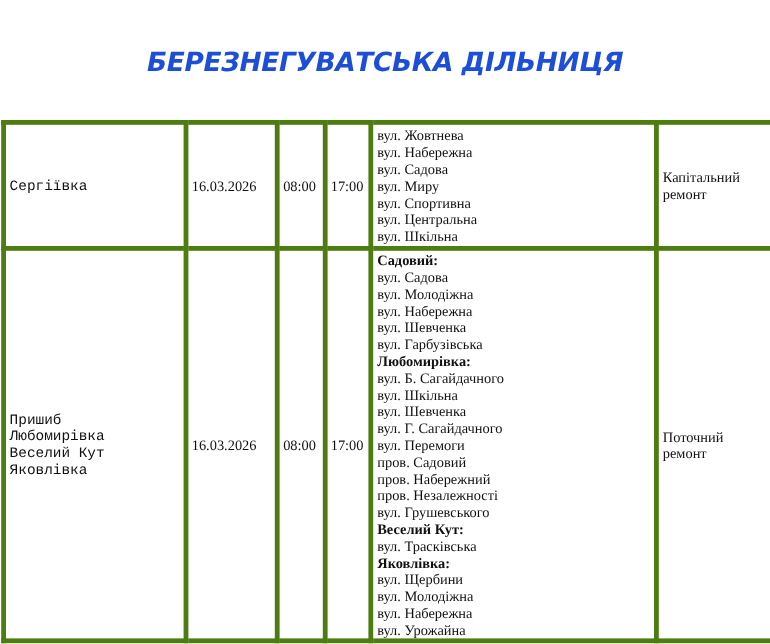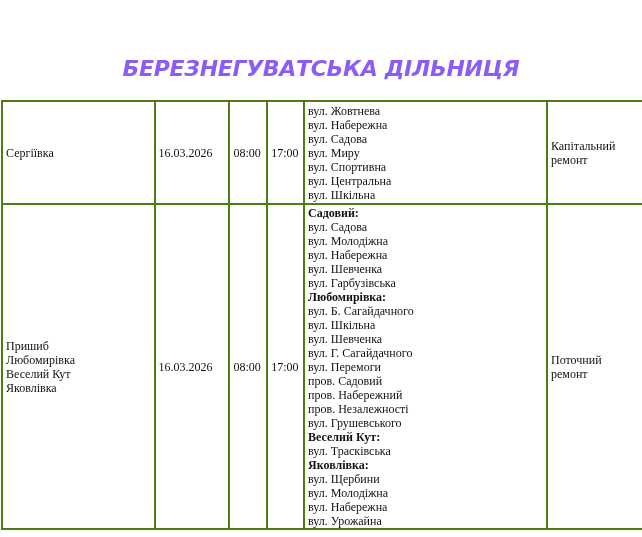--- a/index.html
+++ b/index.html
@@ -1,36 +1,36 @@
 <!DOCTYPE html>
 <html><head>
   <meta charset="utf-8">
   <style>
     html, body { margin: 0; padding: 0; background: #ffffff; }
     body { width: 642px; height: 537px; overflow: hidden; position: relative; }
     .title {
-      position: absolute; left: 0; top: 56px; width: 642px; text-align: center;
+      position: absolute; left: 0; top: 40px; width: 642px; text-align: center;
       font-family: "DejaVu Sans", sans-serif; font-weight: bold; font-style: italic;
-      font-size: 22px; color: #8b5cf6; letter-spacing: -0.3px;
+      font-size: 22px; color: #1d4ed8; letter-spacing: -0.3px;
     }
     table.schedule {
       position: absolute; left: 1px; top: 100px;
       border-collapse: collapse; table-layout: fixed;
       font-family: "Liberation Serif", serif; font-size: 12px; color: #111;
     }
     table.schedule td {
-      border: 2px solid #4d7c0f; vertical-align: middle; padding: 0 3px;
+      border: 4px solid #4d7c0f; vertical-align: middle; padding: 0 3px;
       line-height: 14px;
     }
     td.streets { padding: 3px 4px 2px 4px; }
     td.streets div { white-space: nowrap; }
     .bold { font-weight: bold; }
     .row1 td { height: 101px; }
     .row2 td { height: 323px; }
-    .c1 { width: 151px; }
+    .c1 { width: 151px; font-family: Liberation Mono, monospace; }
     .c2 { width: 68px; }
     .c3 { width: 30px; }
     .c4 { width: 29px; }
     .c5 { width: 246px; }
     .c6 { width: 90px; border-right: none !important; border-radius: 24px; }
   </style>
 </head>
 <body>
 
 <div class="title">БЕРЕЗНЕГУВАТСЬКА ДІЛЬНИЦЯ</div>

